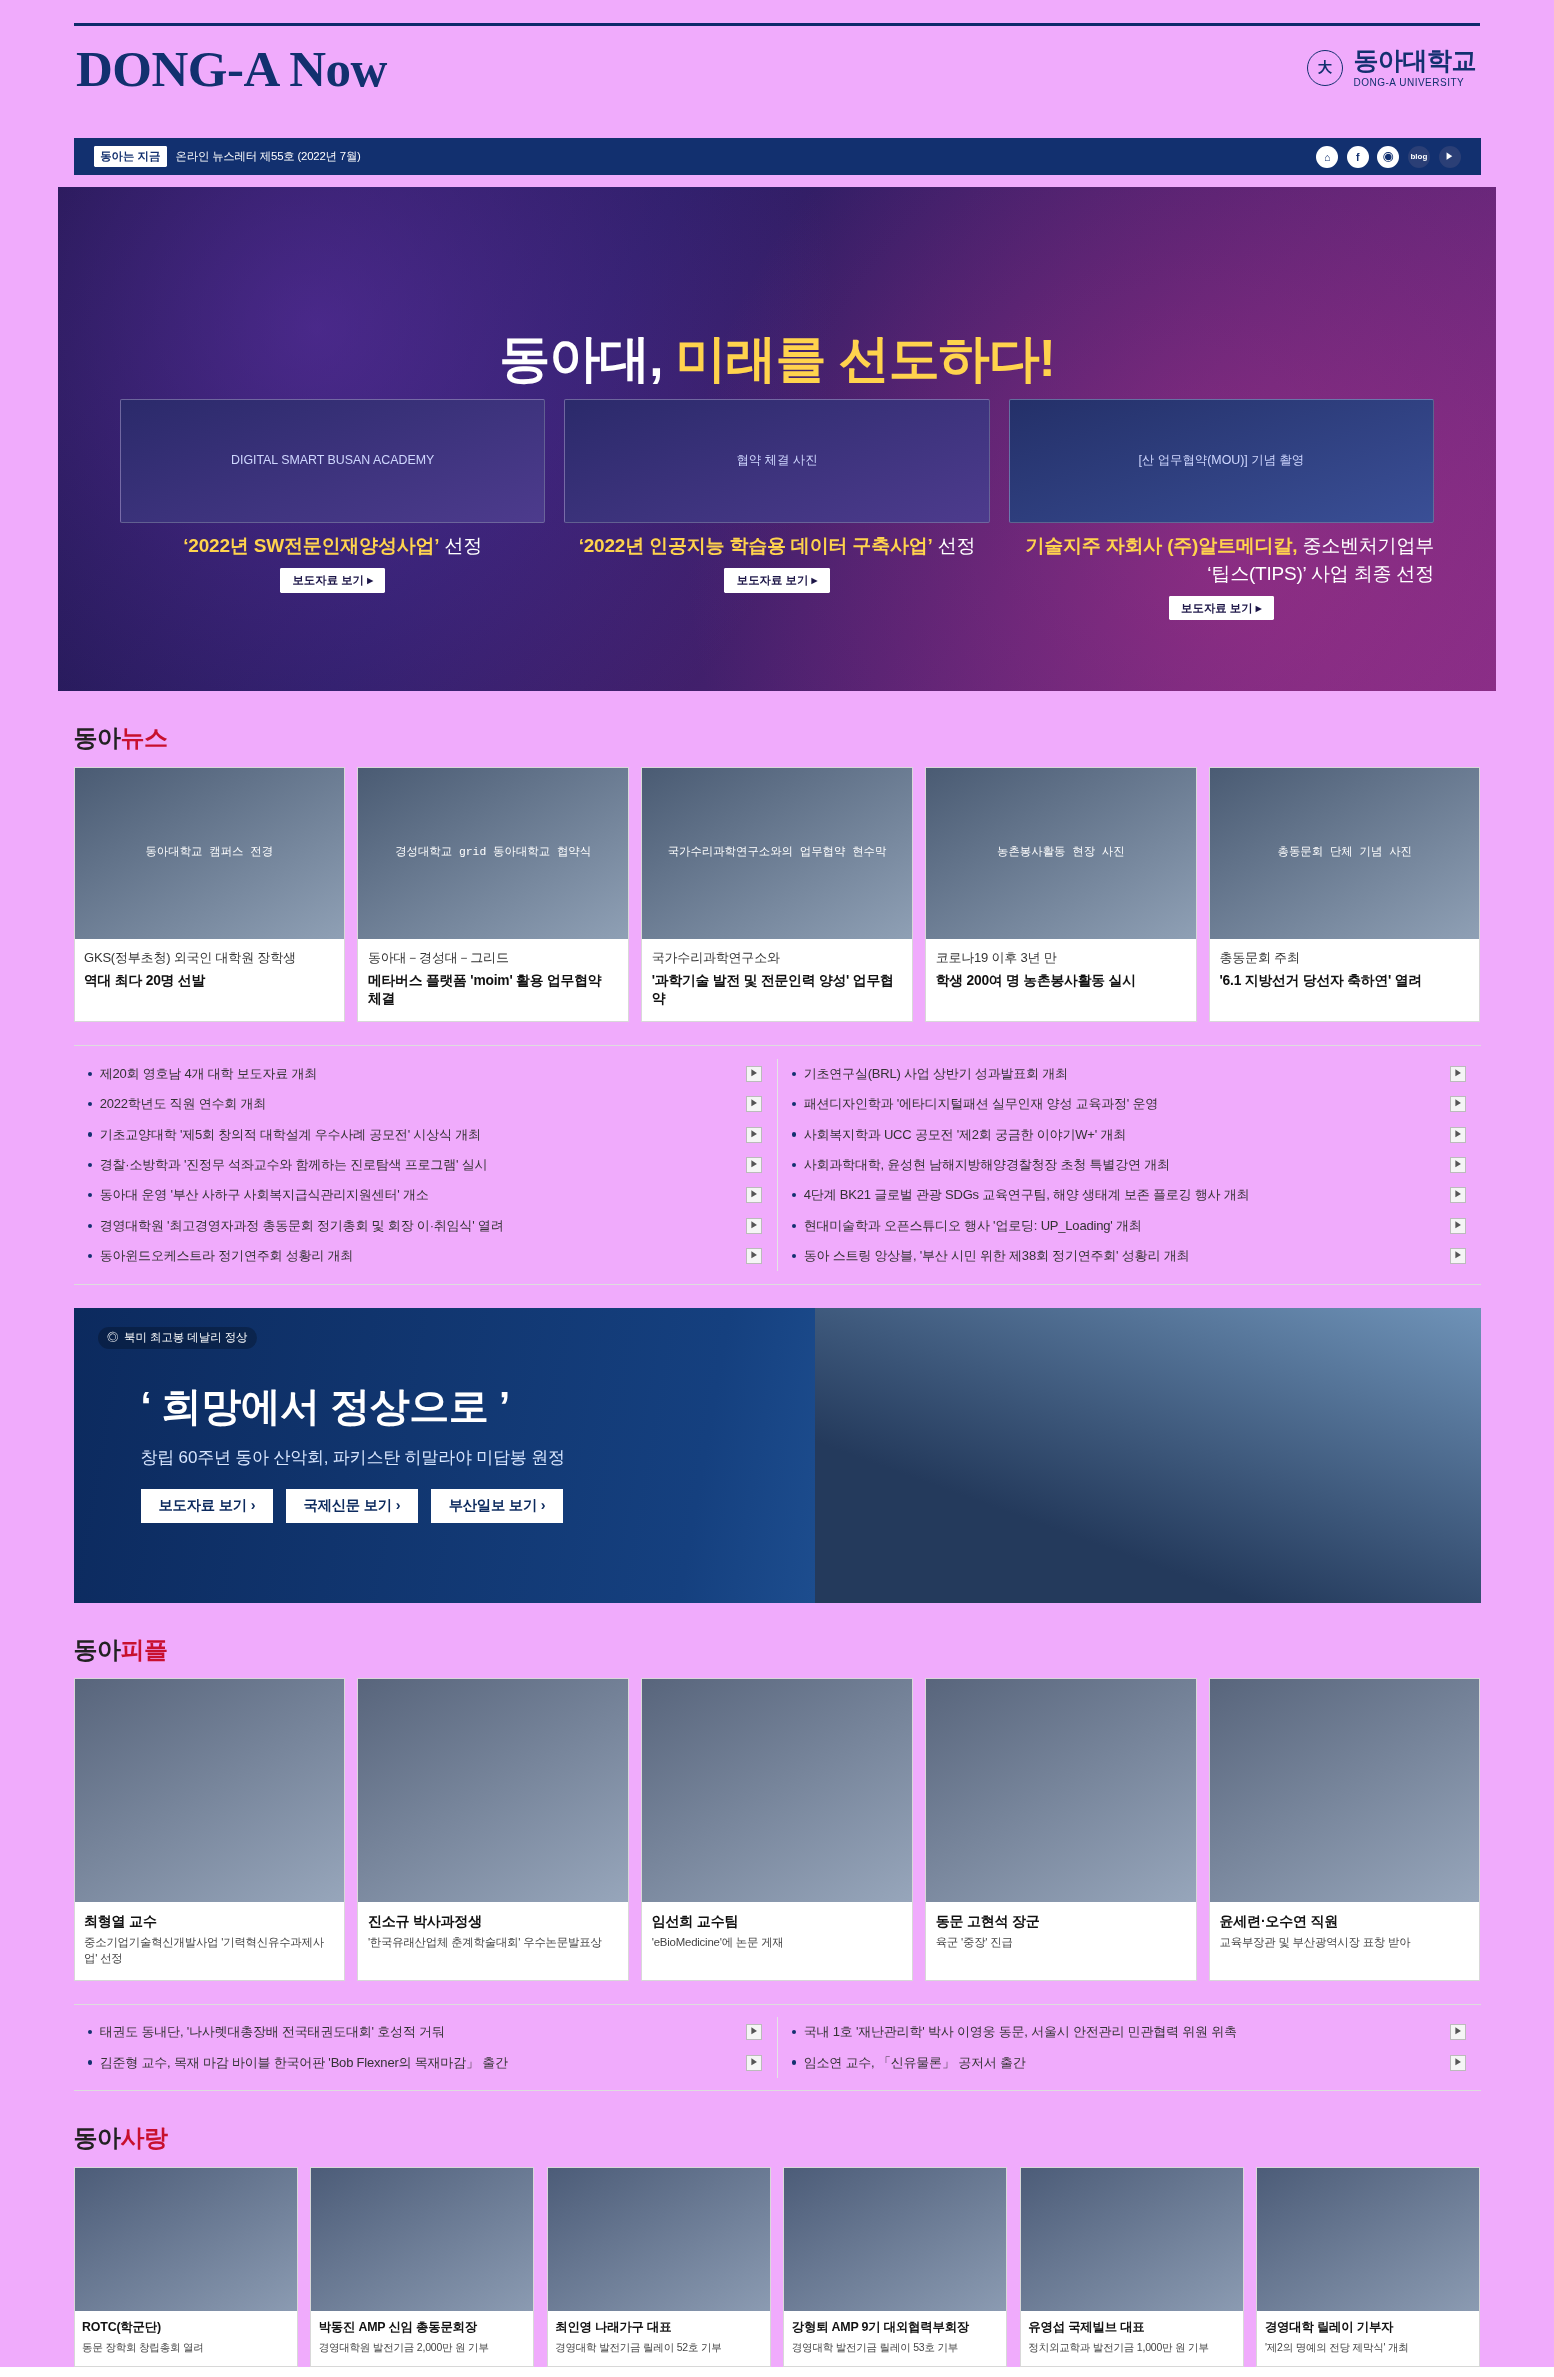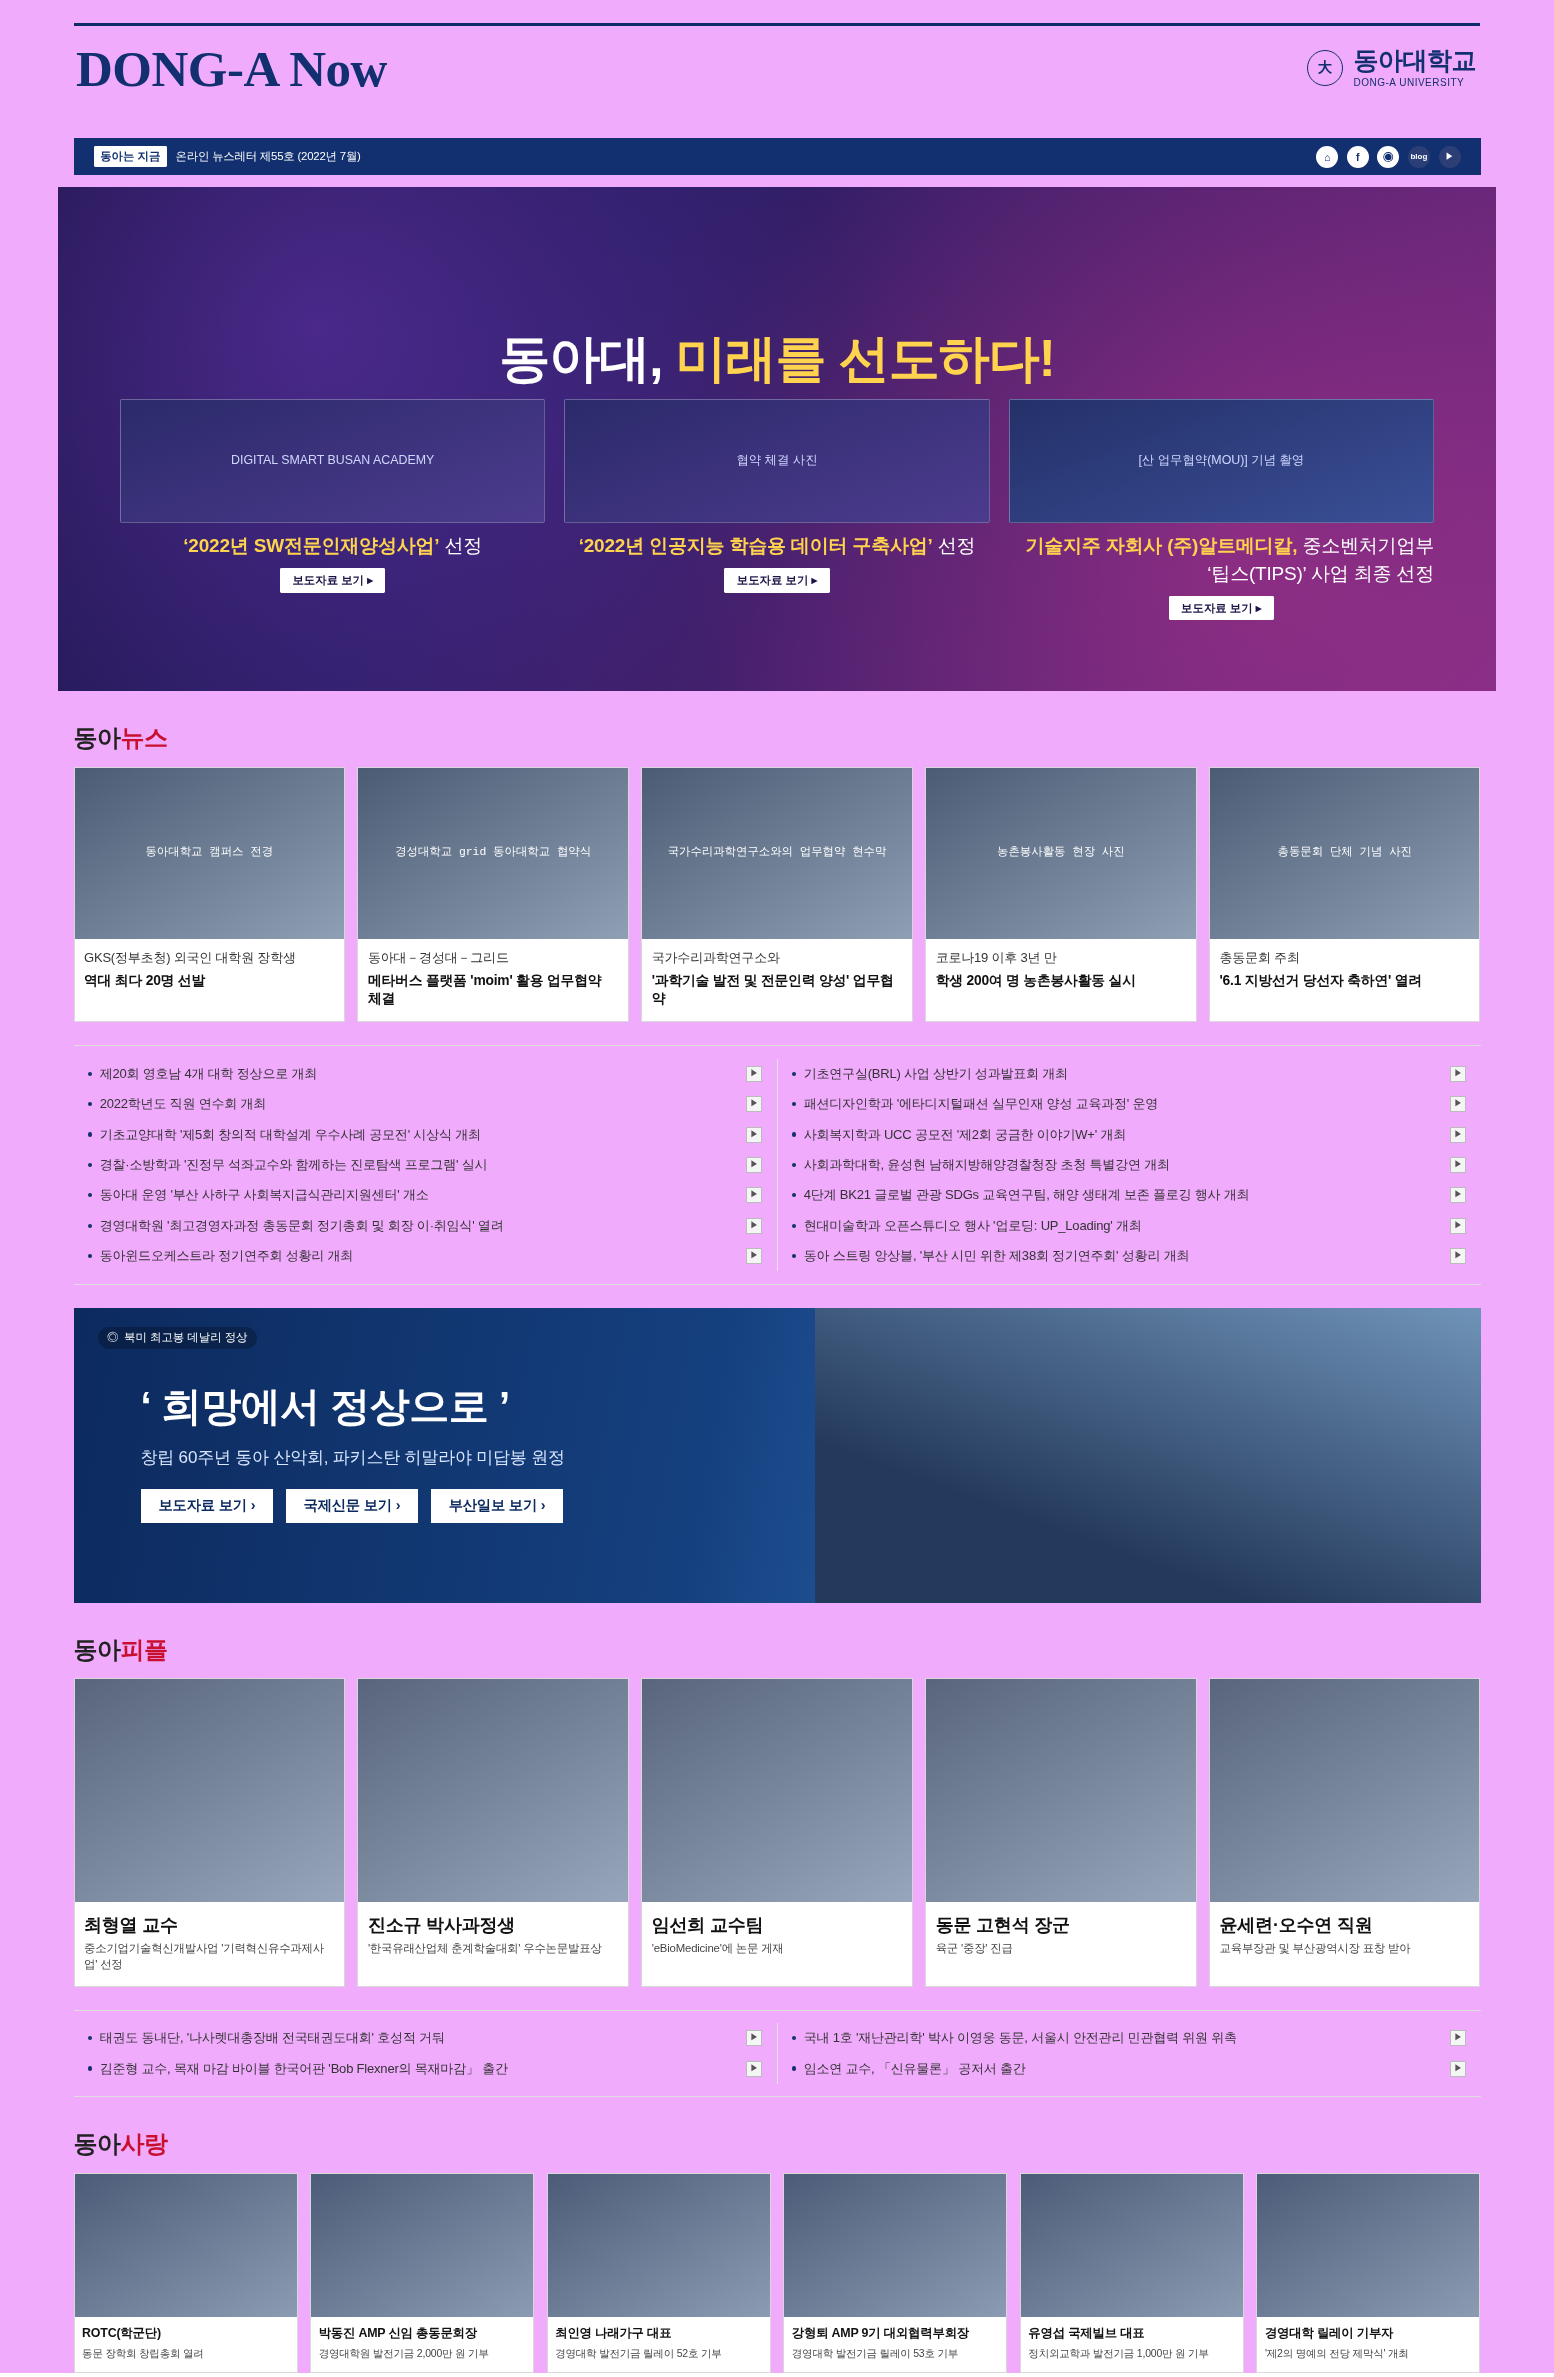--- a/index.html
+++ b/index.html
@@ -169,21 +169,21 @@
   }
   .mt-photo {
     position:absolute; right:0; top:0; width:666px; height:100%;
     background:linear-gradient(200deg,#6f93b8,#243a5c 70%);
   }
 
   
   .p-card { flex:1; border:0.5px solid #d8d8d8; background:#fff; }
   .p-card .img { height:223px; background:linear-gradient(150deg,#58657c,#97a6bb); }
   .p-card .txt { padding:10.5px 9.5px 12.4px; }
-  .p-card .name { font-size:18px; font-weight:bold; color:#111; letter-spacing:-0.2px; }
+  .p-card .name { font-size:14px; font-weight:bold; color:#111; letter-spacing:-0.2px; }
   .p-card .desc { font-size:11.4px; color:#444; margin-top:4.8px; line-height:1.4; letter-spacing:-0.2px; }
 
   
   .l-card { flex:1; border:0.5px solid #d8d8d8; background:#fff; }
   .l-card .img { height:143px; background:linear-gradient(150deg,#4c5c78,#8b9bb2); }
   .l-card .txt { padding:8.6px 7.6px 10.5px; }
   .l-card .name { font-size:12.4px; font-weight:bold; color:#111; letter-spacing:-0.2px; }
   .l-card .desc { font-size:10.5px; color:#444; margin-top:3.8px; line-height:1.45; letter-spacing:-0.2px; }
 </style>
 </head>
@@ -295,21 +295,21 @@
           <div class="t1">총동문회 주최</div>
           <div class="t2">'6.1 지방선거 당선자 축하연' 열려</div>
         </div>
       </div>
     </div>
 
     <div class="list-wrap">
       <div class="list-col">
         <div class="li">
             <span class="dot"></span>
-            <span class="tx">제20회 영호남 4개 대학 정상으로 개최</span>
+            <span class="tx">제20회 영호남 4개 대학 보도자료 개최</span>
             <span class="go">▶</span>
           </div>
         <div class="li">
             <span class="dot"></span>
             <span class="tx">2022학년도 직원 연수회 개최</span>
             <span class="go">▶</span>
           </div>
         <div class="li">
             <span class="dot"></span>
             <span class="tx">기초교양대학 '제5회 창의적 대학설계 우수사례 공모전' 시상식 개최</span>

